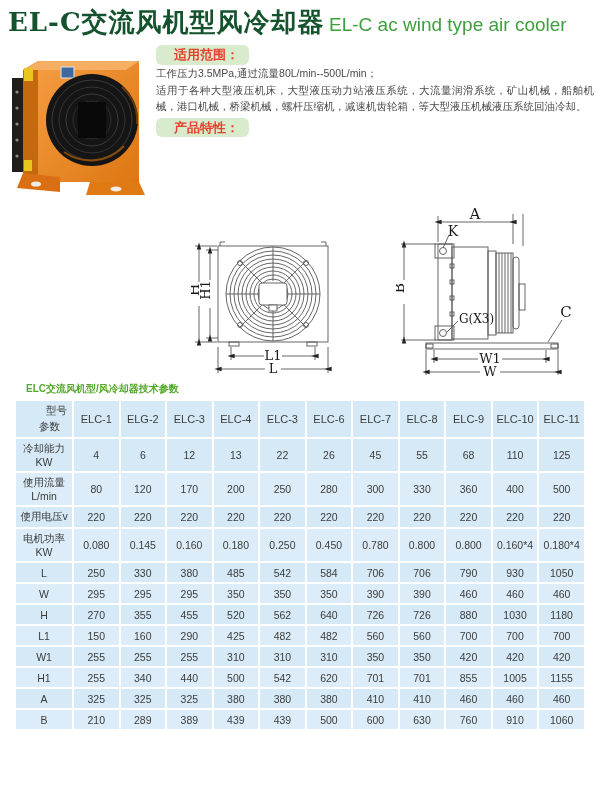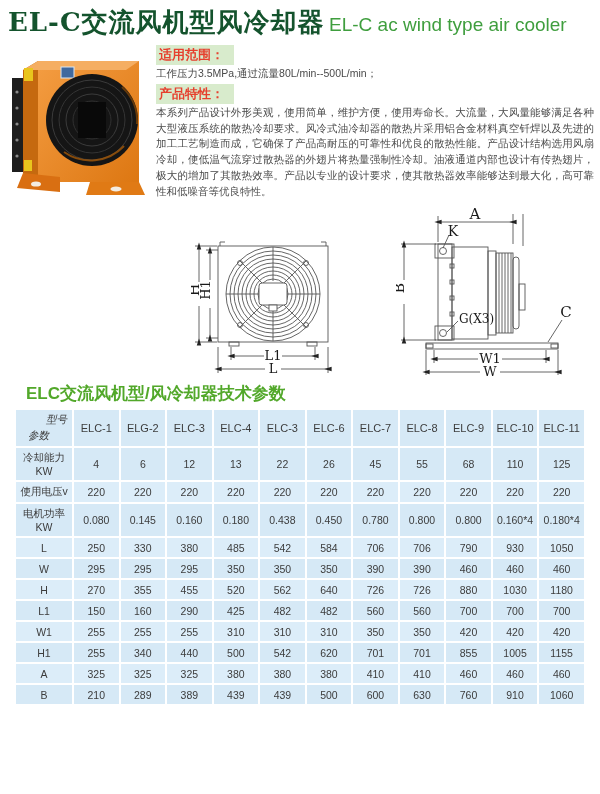--- a/index.html
+++ b/index.html
@@ -13,40 +13,40 @@
     font-family:"DejaVu Serif", serif; font-weight:bold;
     font-size:26px; color:#14532d; letter-spacing:1px;
   }
   .title-en { font-size:19px; color:#3f9e3e; }
 
   .top { display:flex; padding:0 6px 0 4px; }
   .photo-wrap { width:152px; flex:0 0 152px; }
   .text-col { flex:1; font-size:10.5px; line-height:1.5; padding-top:2px; }
   .sec-head {
     display:inline-block; background:#d8ebcc; color:#e6402e;
-    font-weight:bold; font-size:13px; padding:0 10px 0 3px; margin:1px 0 1px;
+    font-weight:bold; font-size:13px; padding:0 10px 0 18px; margin:1px 0 1px;border-radius:6px;
   }
   .text-col p { margin:0 0 2px; text-align:justify; }
 
   .drawings { display:flex; justify-content:flex-end; padding-right:4px; margin-top:2px; height:176px; }
   .drawings svg { display:block; }
 
-  .tbl-title { color:#52a82a; font-weight:bold; font-size:17px; margin:0 0 3px 26px; }
+  .tbl-title { color:#52a82a; font-weight:bold; font-size:10px; margin:0 0 3px 26px; }
 
   table { border-collapse:collapse; table-layout:fixed; width:572px; margin:0 auto; }
   col.lblcol { width:58px; }
   th, td {
     border:2px solid #ffffff; background:#d6e9f6; text-align:center;
     font-size:10.5px; color:#3c3c3c; font-weight:normal; padding:3px 0; height:21px;
   }
   thead th { height:38px; font-size:11px;text-align:center; }
   tbody tr:nth-child(even) td { background:#dcedf9; }
-  td.corner { position:relative;font-style:italic; }
+  td.corner { position:relative; }
   td.corner .c-top { position:absolute; top:3px; right:5px; font-size:10.5px; }
-  td.corner .c-bot { position:absolute; bottom:3px; left:12px; font-size:10.5px; }
+  td.corner .c-bot { position:absolute; bottom:3px; left:23px; font-size:10.5px; }
 
   .dim { font-family:"DejaVu Serif", serif; fill:#1a1a1a; }
 </style>
 </head>
 <body>
 
 <div class="header">
   <span class="title-zh">EL-C交流风机型风冷却器</span>
   <span class="title-en">EL-C ac wind type air cooler</span>
 </div>
@@ -89,22 +89,22 @@
       <polygon points="19,131 56,135 56,150 13,146" fill="#d96f12"></polygon>
       <ellipse cx="32" cy="142" rx="5" ry="2.6" fill="#f3ece2"></ellipse>
       <polygon points="86,140 135,140 141,153 82,153" fill="#e07a15"></polygon>
       <ellipse cx="112" cy="147" rx="5.5" ry="2.6" fill="#f3ece2"></ellipse>
     </svg>
   </div>
 
   <div class="text-col">
     <div class="sec-head">适用范围：</div>
     <p>工作压力3.5MPa,通过流量80L/min--500L/min；</p>
+    <p>适用于各种大型液压机床，大型液压动力站液压系统，大流量润滑系统，矿山机械，船舶机械，港口机械，桥梁机械，螺杆压缩机，减速机齿轮箱，等大型液压机械液压系统回油冷却。</p>
     <div class="sec-head">产品特性：</div>
-    <p>本系列产品设计外形美观，使用简单，维护方便，使用寿命长。大流量，大风量能够满足各种大型液压系统的散热冷却要求。风冷式油冷却器的散热片采用铝合金材料真空钎焊以及先进的加工工艺制造而成，它确保了产品高耐压的可靠性和优良的散热性能。产品设计结构选用风扇冷却，使低温气流穿过散热器的外翅片将热量强制性冷却。油液通道内部也设计有传热翅片，极大的增加了其散热效率。产品以专业的设计要求，使其散热器效率能够达到最大化，高可靠性和低噪音等优良特性。</p>
   </div>
 </div>
 
 <div class="drawings">
 
   <svg width="205" height="176" viewBox="0 0 205 176">
     <defs>
       <marker id="arF" markerWidth="8" markerHeight="8" refX="4" refY="4" orient="auto">
         <path d="M0,4 L8,1.5 L8,6.5 Z" fill="#222"></path>
       </marker>
@@ -267,40 +267,54 @@
         <td>13</td>
         <td>22</td>
         <td>26</td>
         <td>45</td>
         <td>55</td>
         <td>68</td>
         <td>110</td>
         <td>125</td>
       </tr>
       <tr>
+        <td>使用流量L/min</td>
+        <td>80</td>
+        <td>120</td>
+        <td>170</td>
+        <td>200</td>
+        <td>250</td>
+        <td>280</td>
+        <td>300</td>
+        <td>330</td>
+        <td>360</td>
+        <td>400</td>
+        <td>500</td>
+      </tr>
+      <tr>
         <td>使用电压v</td>
         <td>220</td>
         <td>220</td>
         <td>220</td>
         <td>220</td>
         <td>220</td>
         <td>220</td>
         <td>220</td>
         <td>220</td>
         <td>220</td>
         <td>220</td>
         <td>220</td>
       </tr>
       <tr>
         <td>电机功率KW</td>
         <td>0.080</td>
         <td>0.145</td>
         <td>0.160</td>
         <td>0.180</td>
-        <td>0.438</td>
+        <td>0.250</td>
         <td>0.450</td>
         <td>0.780</td>
         <td>0.800</td>
         <td>0.800</td>
         <td>0.160*4</td>
         <td>0.180*4</td>
       </tr>
       <tr>
         <td>L</td>
         <td>250</td>

